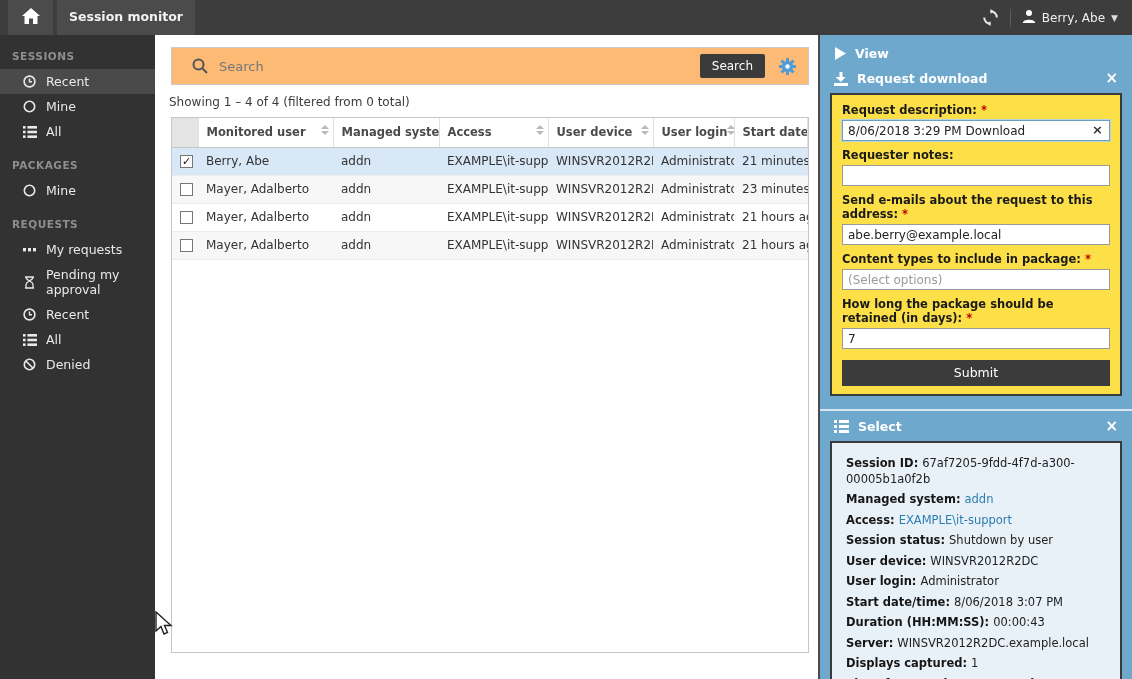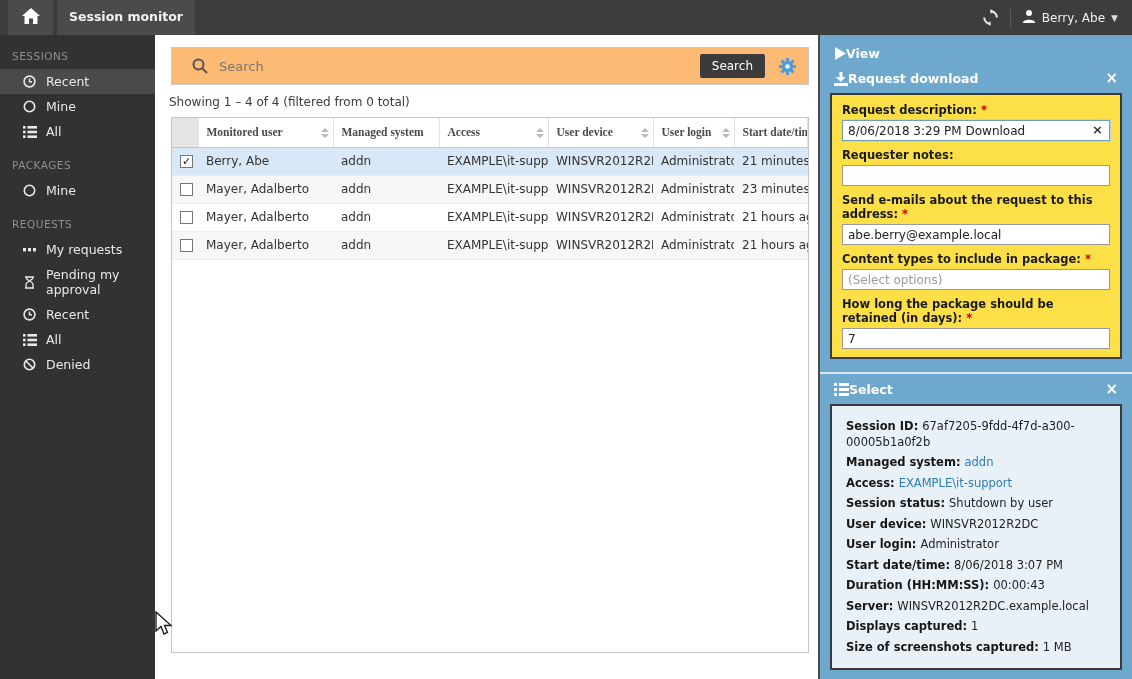--- a/index.html
+++ b/index.html
@@ -20,21 +20,21 @@
   .topbar-right { margin-left:auto; display:flex; align-items:center; gap:11px;
     padding-right:14px; color:#eee; }
   .tb-divider { width:1px; height:18px; background:#5d5d5d; }
   .user-chip { display:flex; align-items:center; gap:6px; color:#f0f0f0;
     font-size:12px; cursor:pointer; }
   .caret { font-size:9px; color:#ddd; }
 
   
   .sidebar { position:absolute; left:0; top:35px; width:155px; height:644px;
     background:#323232; }
-  .side-section-title { color:#8e8e8e; font-size:10.5px; font-weight:normal;
+  .side-section-title { color:#8e8e8e; font-size:10.5px; font-weight:bold;
     letter-spacing:.5px; padding:15px 0 7px 12px; }
   .side-item { display:flex; align-items:center; gap:9px; padding:5px 4px 5px 22px;
     color:#e9e9e9; font-size:12.5px; cursor:pointer; }
   .side-item.selected { background:#4a4a4a; }
   .side-icon { width:15px; height:15px; display:flex; align-items:center;
     justify-content:center; flex:none; }
 
   
   .main { position:absolute; left:155px; top:35px; width:663px; height:644px; background:#fff; }
   .search-box { position:absolute; left:16px; top:12px; width:638px; height:38px;
@@ -48,39 +48,39 @@
   .gear-btn { cursor:pointer; flex:none; display:flex; }
   .showing { position:absolute; left:14px; top:60px; font-size:12px; color:#3c3c3c; }
 
   .table-wrap { position:absolute; left:16px; top:82px; width:638px; height:536px;
     border:1px solid #c6c6c6; background:#fff; }
   table.grid { border-collapse:collapse; width:100%; table-layout:fixed; }
   table.grid th { height:29px; font-size:11.5px; font-weight:bold; color:#4a4a4a;
     text-align:left; padding:0 4px 0 8px; border-bottom:1px solid #c6c6c6;
     border-right:1px solid #e2e2e2; background:#fff; white-space:nowrap;
     overflow:hidden; cursor:pointer; }
-  table.grid th .th-inner { display:flex; align-items:flex-end; justify-content:space-between;font-family:Liberation Serif, serif; }
+  table.grid th .th-inner { display:flex; align-items:flex-start; justify-content:space-between; }
   table.grid th.cb-col { background:#e4e4e4; }
   table.grid td { height:28px; padding:0 4px 0 8px; font-size:12px; color:#333;
     border-bottom:1px solid #ececec; white-space:nowrap; overflow:hidden; }
   tr.row-even td { background:#f7f7f7; }
   tr.row-selected td { background:#d9e8f6; }
   .sort-stack { display:flex; flex-direction:column; gap:2px; align-items:center; flex:none; }
   .tri-up { width:0; height:0; border-left:4px solid transparent; border-right:4px solid transparent;
     border-bottom:4px solid #b9b9b9; }
   .tri-down { width:0; height:0; border-left:4px solid transparent; border-right:4px solid transparent;
     border-top:4px solid #b9b9b9; }
   .cbx { width:13px; height:13px; border:1px solid #767676; background:#fff;
     display:flex; align-items:center; justify-content:center; font-size:11px;
     line-height:1; color:#111; cursor:pointer; }
 
   
   .right-panel { position:absolute; left:818px; top:35px; width:314px; height:644px;
     background:#6fa8cd; border-left:2px solid #4a4a4a; color:#fff; padding-top:6px; }
-  .panel-row { display:flex; align-items:center; padding:5px 14px;
+  .panel-row { display:flex; align-items:center; gap:9px; padding:5px 14px;
     font-weight:bold; font-size:12.5px; cursor:pointer; }
   .panel-close { margin-left:auto; font-weight:bold; font-size:15px; line-height:1;
     cursor:pointer; color:#fff; }
   .panel-box { margin:2px 10px 0 10px; border:2px solid #3a3a3a; background:#fde047;
     padding:8px 10px; color:#1d1d1d; }
   .panel-box label { display:block; font-weight:bold; font-size:11.5px; color:#1a1a1a;
     margin:7px 0 3px; }
   .panel-box label:first-child { margin-top:0; }
   .req { color:#c00000; }
   .input-wrap { position:relative; }
@@ -397,20 +397,21 @@
       <label>Request description: <span class="req">*</span></label>
       <div class="input-wrap"><input class="f focused" value="8/06/2018 3:29 PM Download" style=""><span class="clear-x">×</span></div>
       <label>Requester notes:</label>
       <div class="input-wrap"><input class="f" style=""></div>
       <label>Send e-mails about the request to this address: <span class="req">*</span></label>
       <div class="input-wrap"><input class="f" value="abe.berry@example.local" style=""></div>
       <label>Content types to include in package: <span class="req">*</span></label>
       <div class="input-wrap"><input class="f" placeholder="(Select options)" style=""></div>
       <label>How long the package should be retained (in days): <span class="req">*</span></label>
       <div class="input-wrap"><input class="f" value="7" style=""></div>
+      <div class="submit-btn">Submit</div>
     </div>
 
   <div class="panel-divider"></div>
 
   <div class="panel-row">
     <span style="display:flex;">
       <svg width="15" height="13" viewBox="0 0 15 13">
         <g fill="#fff">
             <rect x="0" y="0" width="3" height="3"></rect>
             <rect x="0" y="5" width="3" height="3"></rect>

